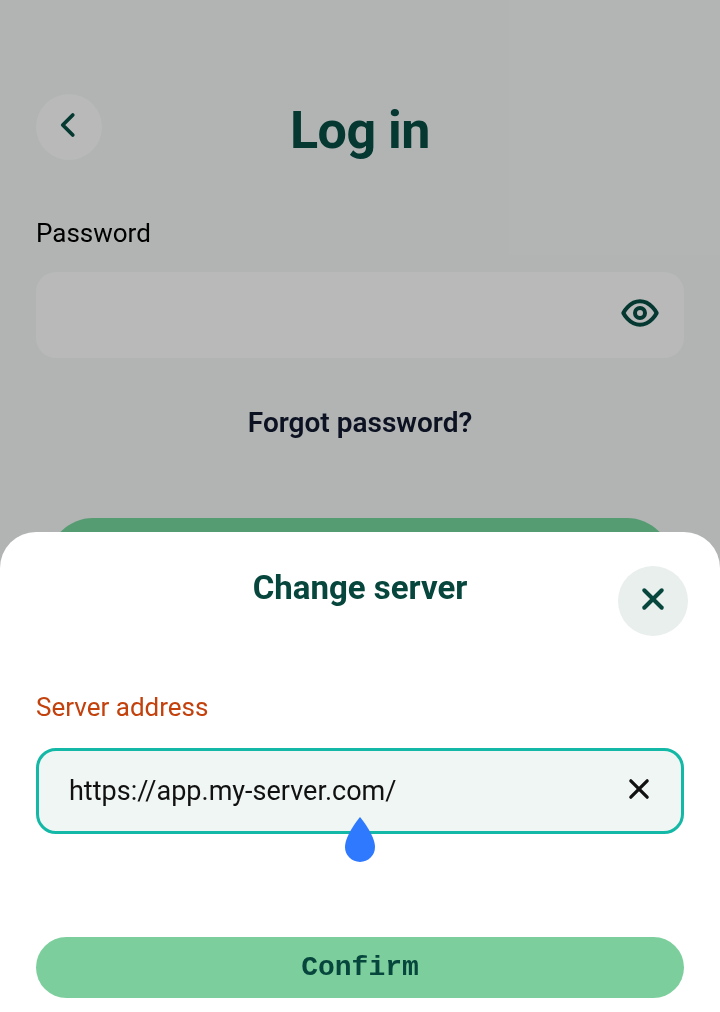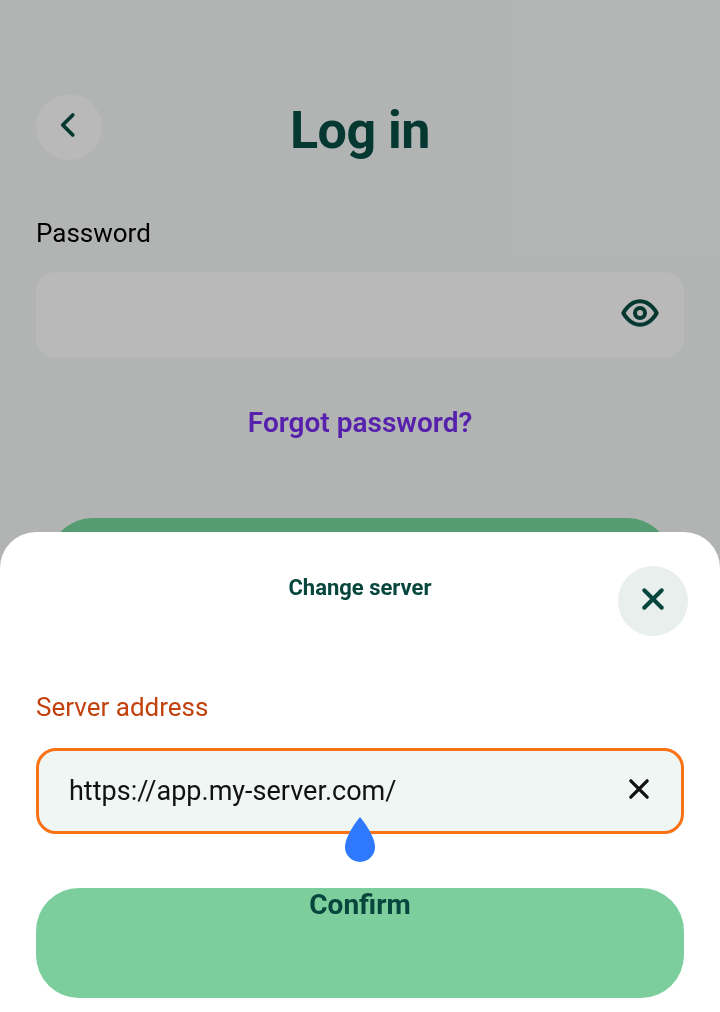--- a/index.html
+++ b/index.html
@@ -55,21 +55,21 @@
     display: flex;
     align-items: center;
     padding: 0 24px;
     justify-content: flex-end;
   }
   .forgot {
     margin-top: 48px;
     text-align: center;
     font-size: 28px;
     font-weight: 600;
-    color: #6d28d9;
+    color: #0f172a;
   }
   .login-btn-peek {
     position: absolute;
     left: 48px; right: 48px;
     top: 518px;
     height: 90px;
     border-radius: 45px;
     background: #6cc38f;
   }
 
@@ -91,21 +91,21 @@
     padding: 0 36px;
   }
   .sheet-header {
     position: relative;
     height: 110px;
     display: flex;
     align-items: center;
     justify-content: center;
   }
   .sheet-title {
-    font-size: 22px;
+    font-size: 33px;
     font-weight: 700;
     color: #06463d;
   }
   .close-btn {
     position: absolute;
     right: -4px;
     top: 34px;
     width: 70px;
     height: 70px;
     border-radius: 50%;
@@ -117,21 +117,21 @@
 
   .srv-label {
     margin-top: 50px;
     font-size: 26px;
     color: #c2410c;
   }
   .srv-field {
     margin-top: 26px;
     height: 86px;
     border-radius: 20px;
-    border: 3px solid #f97316;
+    border: 3px solid #14b8a6;
     background: #eff6f3;
     display: flex;
     align-items: center;
     padding: 0 24px 0 30px;
     position: relative;
   }
   .srv-input {
     flex: 1;
     border: none;
     background: transparent;
@@ -157,29 +157,31 @@
     bottom: -34px;
     width: 38px;
     height: 48px;
   }
   .teardrop svg { display: block; }
 
   .confirm-btn {
     position: absolute;
     left: 36px; right: 36px;
     bottom: 14px;
-    height: 110px;
+    height: 61px;
     border-radius: 43px;
     background: #7ccf9c;
     display: flex;
+    align-items: center;
     justify-content: center;
     font-size: 28px;
     font-weight: 700;
     color: #06463d;
     cursor: pointer;
+    font-family: Liberation Mono, monospace;
   }
 
 </style>
 </head>
 <body>
 
 <div class="login-page">
   <div class="login-header">
     <div class="back-btn">
       <span>

